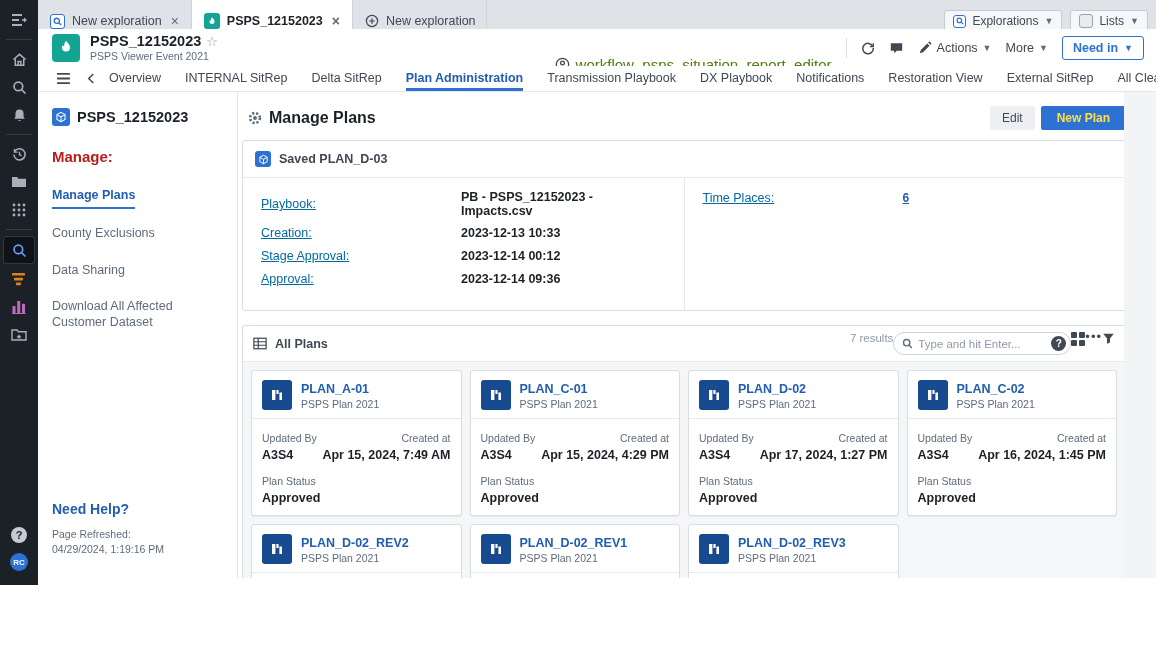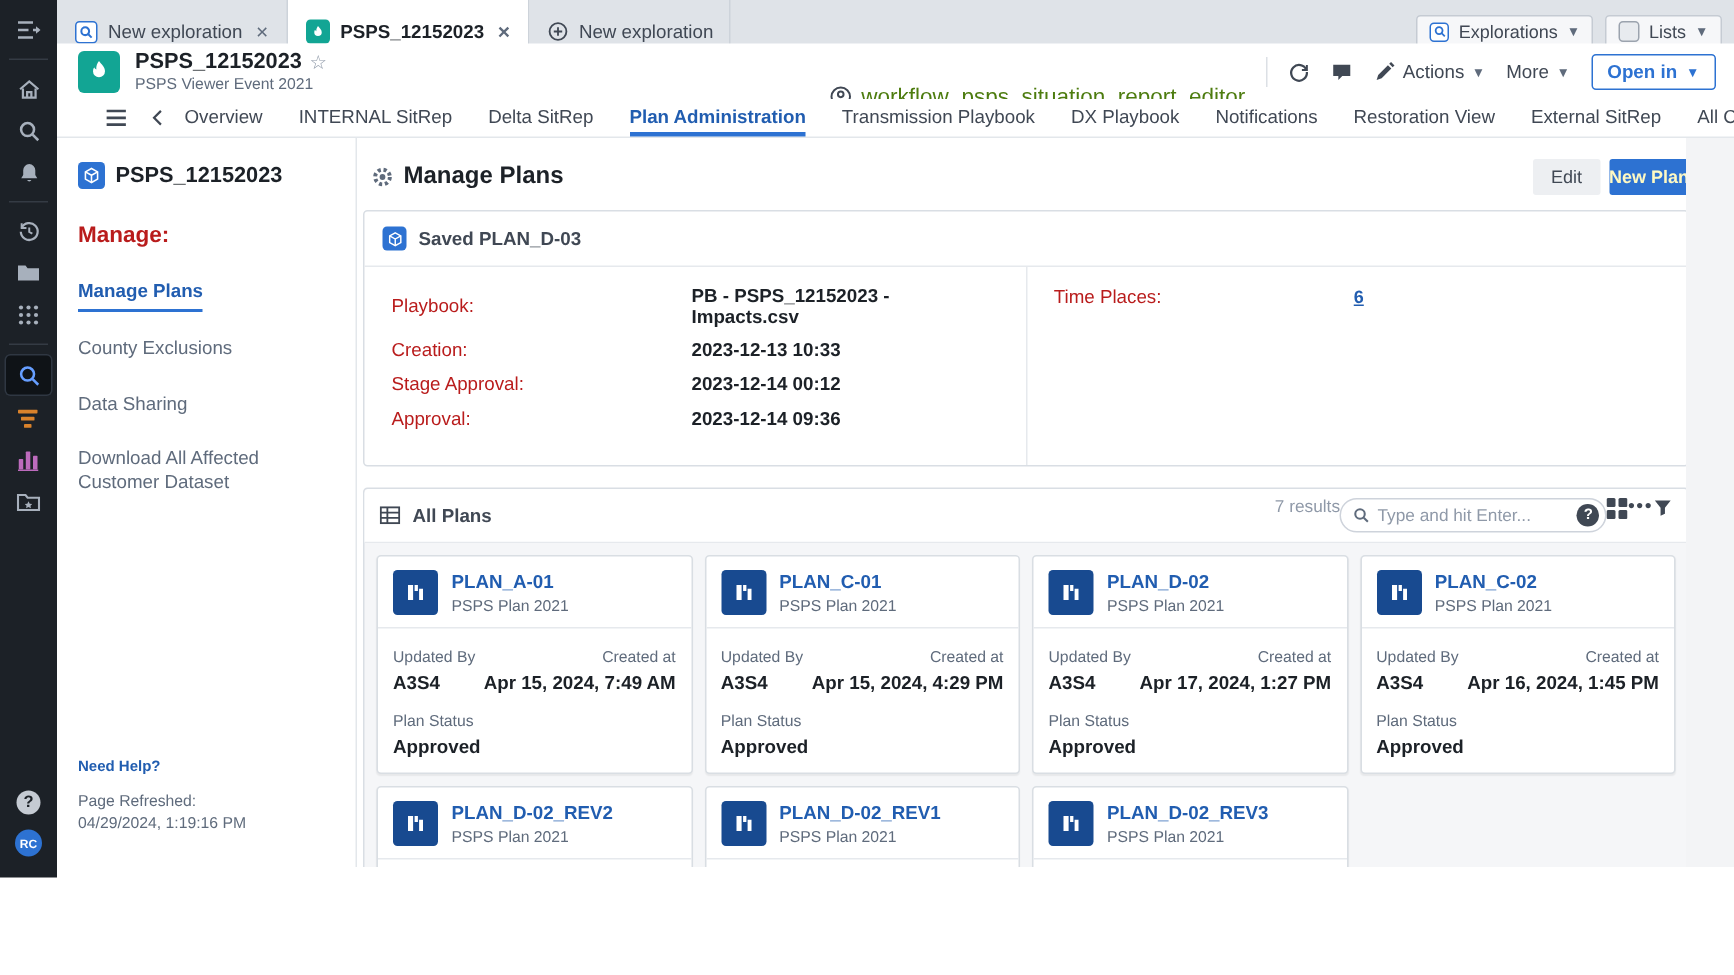--- a/index.html
+++ b/index.html
@@ -34,57 +34,57 @@
   .app-sub { font-size:10.5px; color:#5F6B7C; margin-top:1px; }
   .star { color:#8F99A8; font-size:13px; margin-left:5px; cursor:pointer; }
   .ah-right { margin-left:auto; display:flex; align-items:center; gap:14px; }
   .user-chip { display:flex; align-items:center; gap:6px; font-size:15px; color:#4d7c0f; cursor:pointer;margin-top:33px; }
   .vline { width:1px; height:20px; background:#DCE0E5; }
   .hbtn { display:flex; align-items:center; gap:5px; font-size:12.5px; color:#404854; cursor:pointer; }
   .openin { display:flex; align-items:center; gap:6px; font-size:12.5px; color:#2D72D2; font-weight:600; border:1px solid #2D72D2; border-radius:3px; padding:4px 10px; background:#fff; cursor:pointer; }
   .openin .caret { color:#2D72D2; }
 
   
-  .navrow { position:absolute; left:38px; top:66px; width:1118px; height:26px; background:#fff; border-bottom:1px solid #E3E7EB; display:flex; align-items:stretch; padding-left:24px; }
+  .navrow { position:absolute; left:38px; top:66px; width:1118px; height:26px; background:#fff; border-bottom:1px solid #E3E7EB; display:flex; align-items:stretch; padding-left:10px; }
   .nav-ic { display:flex; align-items:center; padding:0 8px; color:#404854; cursor:pointer; }
   .navitems { display:flex; align-items:stretch; gap:24px; margin-left:6px; }
   .navitem { display:flex; align-items:center; font-size:12.5px; color:#404854; cursor:pointer; border-bottom:3px solid transparent; padding-top:2px; white-space:nowrap; }
   .navitem.active { color:#215DB0; font-weight:600; border-bottom-color:#2D72D2; }
 
   
   .content { position:absolute; left:38px; top:92px; width:1118px; height:486px; display:flex; background:#fff; }
 
   .panel { width:200px; border-right:1px solid #E3E7EB; padding:16px 14px; position:relative; flex:none; }
   .panel-title { display:flex; align-items:center; gap:7px; font-size:14.5px; font-weight:700; color:#1C2127; }
   .cube-tile { width:18px; height:18px; border-radius:3px; background:#2D72D2; display:flex; align-items:center; justify-content:center; color:#fff; flex:none; }
   .manage-lbl { font-size:15px; font-weight:700; color:#b91c1c; margin:22px 0 20px; }
   .pitem { font-size:12.5px; color:#5F6B7C; margin-bottom:20px; cursor:pointer; line-height:1.3; }
   .pitem.active { color:#215DB0; font-weight:600; border-bottom:2px solid #2D72D2; display:inline-block; padding-bottom:4px; margin-bottom:16px; }
   .panel-bottom { position:absolute; left:14px; bottom:21px; }
-  .needhelp { font-size:10px; font-weight:600; color:#215DB0; cursor:pointer; margin-bottom:10px; }
+  .needhelp { font-size:14px; font-weight:600; color:#215DB0; cursor:pointer; margin-bottom:10px; }
   .refreshed { font-size:10.5px; color:#5F6B7C; line-height:15px; }
 
   .mainarea { flex:1; padding:10px 0 0 4px; position:relative; }
   .gutter { position:absolute; right:0; top:0; width:32px; height:486px; background:#F3F4F6; }
   .maininner { width:884px; }
 
   .main-head { display:flex; align-items:center; padding:4px 0 10px 6px; }
   .main-title { display:flex; align-items:center; gap:7px; font-size:16px; font-weight:700; color:#1C2127; }
   .gear { color:#5F6B7C; display:flex; }
   .mh-btns { margin-left:auto; display:flex; gap:6px; }
   .btn-gray { background:#EDEFF2; color:#404854; font-size:12px; padding:5px 12px; border-radius:2px; border:none; cursor:pointer; font-family:inherit; }
-  .btn-blue { background:#2D72D2; color:#fef9c3; font-size:12px; font-weight:600; padding:5px 0; border-radius:2px; border:none; cursor:pointer; font-family:inherit; }
+  .btn-blue { background:#2D72D2; color:#fde047; font-size:12px; font-weight:600; padding:5px 16px; border-radius:2px; border:none; cursor:pointer; font-family:inherit; }
 
   .saved-card { border:1px solid #D9DEE4; border-radius:3px; background:#fff; }
   .sc-head { display:flex; align-items:center; gap:8px; padding:10px 12px; border-bottom:1px solid #E6E9ED; font-size:12.5px; font-weight:700; color:#404854; }
   .sc-body { display:flex; }
   .sc-col { flex:1; padding:12px 18px 16px; }
   .sc-col + .sc-col { border-left:1px solid #E6E9ED; }
   .sc-row { display:flex; align-items:center; margin-bottom:7px; font-size:12.5px; min-height:16px; }
-  .sc-label { width:200px; color:#b91c1c; flex:none; }
+  .sc-label { width:200px; color:#0369a1; flex:none;text-decoration:underline; }
   .sc-value { font-weight:700; color:#1C2127; }
   .badge { background:#E2E8F0; color:#215DB0; font-size:11px; font-weight:700; padding:2px 9px; border-radius:2px; }
   .lock-note { display:flex; align-items:center; gap:6px; margin-left:42px; color:#5F6B7C; }
   .lock-note .note { font-size:10.5px; font-style:italic; color:#8F99A8; }
   .tp-link { color:#215DB0; font-weight:700; text-decoration:underline; font-size:12px; cursor:pointer; }
 
   .allplans { border:1px solid #D9DEE4; border-radius:3px; margin-top:14px; background:#F5F6F8; }
   .ap-head { display:flex; align-items:center; gap:8px; background:#fff; border-bottom:1px solid #E6E9ED; padding:6px 10px; border-radius:3px 3px 0 0; }
   .ap-title { font-size:12.5px; font-weight:700; color:#404854; }
   .ap-right { margin-left:auto; display:flex; align-items:flex-start; }
@@ -294,21 +294,21 @@
             <path d="M11.6 1.8 13 .4l2.6 2.6-1.4 1.4z"></path>
           </svg>
         <span>Actions</span>
         <span class="caret">▼</span>
       </span>
       <span class="hbtn">
         <span>More</span>
         <span class="caret">▼</span>
       </span>
       <span class="openin">
-        <span>Open in</span>
+        <span>Need in</span>
         <span class="caret">▼</span>
       </span>
     </div>
   </div>
 
   <div class="navrow">
     <span class="nav-ic">
       <svg width="15" height="11" viewBox="0 0 16 12" stroke="currentColor" stroke-width="2" fill="none">
           <path d="M1 1h14M1 6h14M1 11h14"></path>
         </svg>

